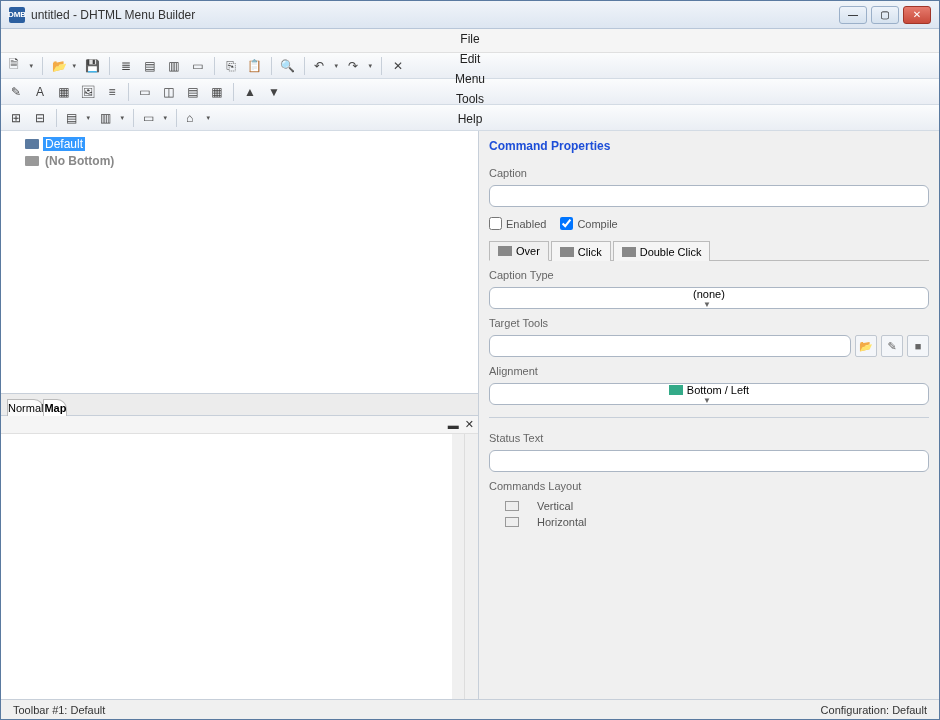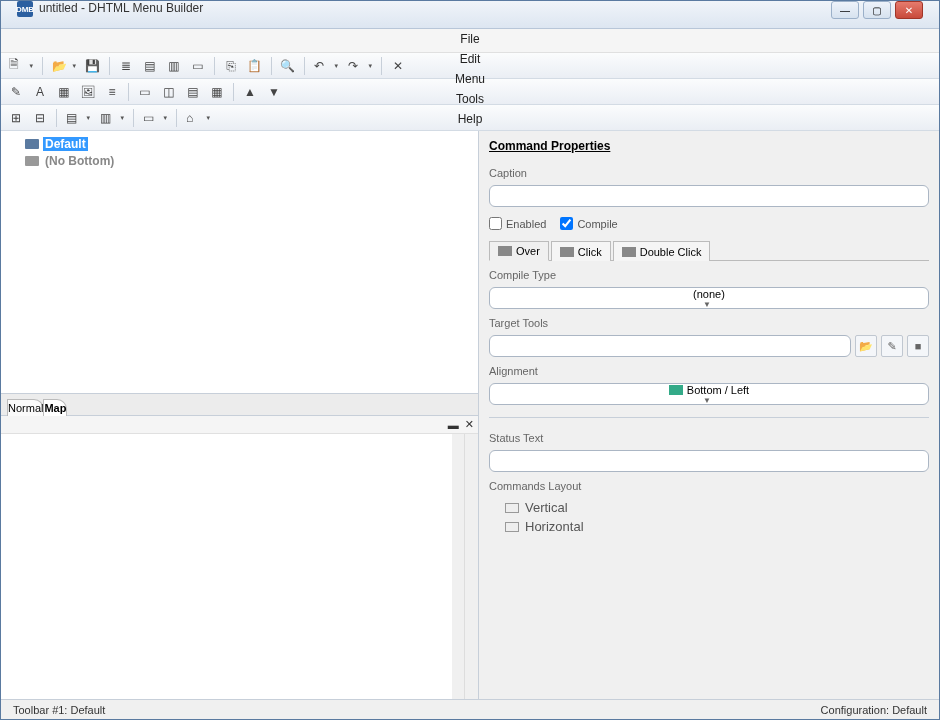--- a/index.html
+++ b/index.html
@@ -9,22 +9,22 @@
   background: #fff;
   width: 940px;
   height: 720px;
   overflow: hidden;
   border: 1px solid #5a7aa0;
 }
 .titlebar {
   height: 28px;
   background: linear-gradient(#f0f4f9, #dde6f1);
   display: flex;
-  align-items: flex-start;
-  padding: 0 16px;
+  align-items: center;
+  padding: 0 8px;
   border-bottom: 1px solid #b8c6d8;
 }
 .titlebar .app-icon {
   width: 16px; height: 16px;
   background: #2b5fa0;
   color: #fff;
   font-size: 8px;
   font-weight: bold;
   display: flex;
   align-items: center;
@@ -90,21 +90,21 @@
 .tree {
   flex: 0 0 262px;
   background: #fff;
   padding: 4px 6px;
   overflow: auto;
 }
 .tree .node { display:flex; align-items:center; height:17px; }
 .tree .node .indent { display:inline-block; width:18px; }
 .tree .node .nicon { width:14px; height:10px; background:#5a7aa0; margin-right:4px; border-radius:1px;}
 .tree .node.sel .label { background:#3399ff; color:#fff; padding:0 2px; }
-.tree .node .label { padding:0 2px; font-weight:bold; color:#000;}
+.tree .node .label { padding:0 2px; font-weight:normal; color:#000;}
 .tree .node.muted .label { color:#888; font-weight:bold;}
 
 .tabstrip {
   height: 22px;
   background:#ececec;
   display:flex;
   align-items:flex-end;
   padding-left:6px;
   border-top:1px solid #c7cfd9;
 }
@@ -141,21 +141,21 @@
 
 .rightpane {
   flex:1;
   background:#f0f0f0;
   padding: 8px 10px;
   overflow:auto;
   display:flex;
   flex-direction:column;
   gap:6px;
 }
-.rightpane h3 { font-size:12px; font-weight:bold; color:#000000; margin-bottom:6px;text-decoration:underline;}
+.rightpane h3 { font-size:12px; font-weight:bold; color:#1d4ed8; margin-bottom:6px;}
 .rightpane label.fl { font-size:11px; color:#666; display:block; margin-top:2px;}
 .rightpane input[type=text], .rightpane .select {
   width:100%; height:22px;
   background:#fff; border:1px solid #abb6c4; border-radius:6px;
   padding:0 4px; font-size:11px;flex-direction:column;
 }
 .rightpane .row { display:flex; align-items:center; gap:14px; margin:4px 0;}
 .rightpane .ck { display:flex; align-items:center; gap:4px; font-size:11px; color:#555;}
 .rightpane .ck input { width:13px; height:13px;}
 
@@ -176,21 +176,21 @@
   display:flex; align-items:center; justify-content:space-between;
   background:#fff;
 }
 .select .arrow { font-size:8px; color:#666; padding-right:4px;}
 .select .sicon { width:14px; height:10px; background:#3a8; margin-right:4px; display:inline-block;}
 
 .tgtrow { display:flex; gap:4px; align-items:center;}
 .tgtrow input { flex:1; }
 .tgtrow .ibtn { width:22px; height:22px; border:1px solid #c0c7d0; background:#f4f6f9; display:flex; align-items:center; justify-content:center; font-size:11px; color:#666; border-radius:2px;}
 
-.layoutopts .opt { display:flex; align-items:center; gap:6px; font-size:13px; color:#555; padding:2px 16px;}
+.layoutopts .opt { display:flex; align-items:center; gap:18px; font-size:11px; color:#555; padding:2px 16px;}
 .layoutopts .opt .oicon { width:14px; height:10px; border:1px solid #999; background:#eee;}
 
 .statusbar {
   height:20px;
   background:#f0f0f0;
   border-top:1px solid #c7cfd9;
   display:flex; align-items:center;
   font-size:11px; color:#333;
   padding:0 6px;
 }
@@ -325,21 +325,21 @@
       <div class="mtab">
           <span class="mi"></span>
           <span>Click</span>
         </div>
       <div class="mtab">
           <span class="mi"></span>
           <span>Double Click</span>
         </div>
     </div>
 
-    <label class="fl">Compile Type</label>
+    <label class="fl">Caption Type</label>
     <div class="select">
       <span>(none)</span>
       <span class="arrow">▼</span>
     </div>
 
     <label class="fl">Target Tools</label>
     <div class="tgtrow">
       <input type="text" value="" style="">
       <div class="ibtn">📂</div>
       <div class="ibtn">✎</div>

